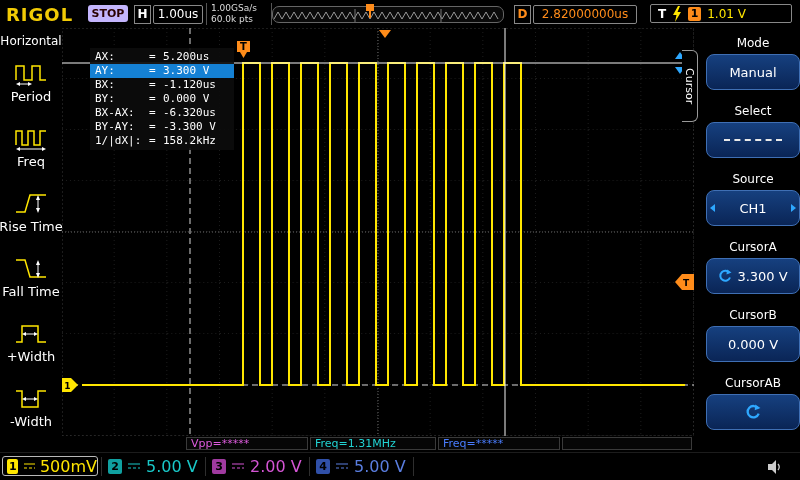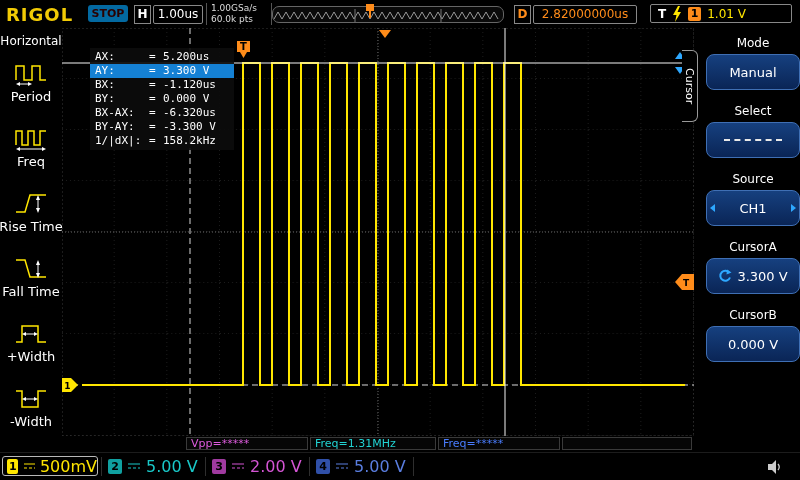--- a/index.html
+++ b/index.html
@@ -3,21 +3,21 @@
 <meta charset="utf-8">
 <style>
   html,body{margin:0;padding:0;background:#000;}
   body{width:800px;height:480px;position:relative;overflow:hidden;
        font-family:"DejaVu Sans",sans-serif;-webkit-font-smoothing:none;}
 
   
   .topbar{position:absolute;left:0;top:0;width:800px;height:28px;background:#000;}
   .logo{position:absolute;left:6px;top:4px;font-size:18px;font-weight:bold;
         color:#f2cb05;letter-spacing:1px;}
-  .stop{position:absolute;left:88px;top:5px;width:40px;height:17px;background:#0369a1;
+  .stop{position:absolute;left:88px;top:5px;width:40px;height:17px;background:#c4b5fd;
         color:#2a0000;font-size:11px;font-weight:bold;border-radius:3px;
         display:flex;align-items:center;justify-content:center;}
   .hbadge{position:absolute;left:134px;top:5px;width:15px;height:17px;border:1px solid #888;
         color:#fff;font-weight:bold;font-size:12px;text-align:center;line-height:16px;}
   .tbase{position:absolute;left:153px;top:5px;width:48px;height:17px;border:1px solid #888;
         border-radius:2px;color:#fff;font-size:12px;text-align:center;line-height:16px;}
   .srate{position:absolute;left:206px;top:3px;width:56px;font-size:9px;color:#ddd;
         line-height:11px;border-left:1px solid #555;border-right:1px solid #555;padding:0 4px;}
   .preview{position:absolute;left:272px;top:6px;width:230px;height:15px;border:1px solid #666;
         border-radius:7px;background:#0a0a0a;}
@@ -315,20 +315,29 @@
         </svg>
         <span>3.300 V</span>
       </div>
     </div>
     <div class="menu-item">
       <div class="menu-label">CursorB</div>
       <div class="menu-box">
           <span>0.000 V</span>
         </div>
     </div>
+    <div class="menu-item">
+      <div class="menu-label">CursorAB</div>
+      <div class="menu-box">
+        <svg width="16" height="16" viewBox="0 0 14 14">
+          <path d="M11.5 4 A5 5 0 1 0 12 8.5" fill="none" stroke="#2ea8ff" stroke-width="2"></path>
+          <polygon points="9,0.5 13.5,3.5 8.5,5.5" fill="#2ea8ff"></polygon>
+        </svg>
+      </div>
+    </div>
   </div>
 </div>
 
 <div class="measurebar">
   <div class="mcell m2">Vpp=*****</div>
   <div class="mcell m3">Freq=1.31MHz</div>
   <div class="mcell m4">Freq=*****</div>
   <div class="mcell m5"></div>
 </div>
 

